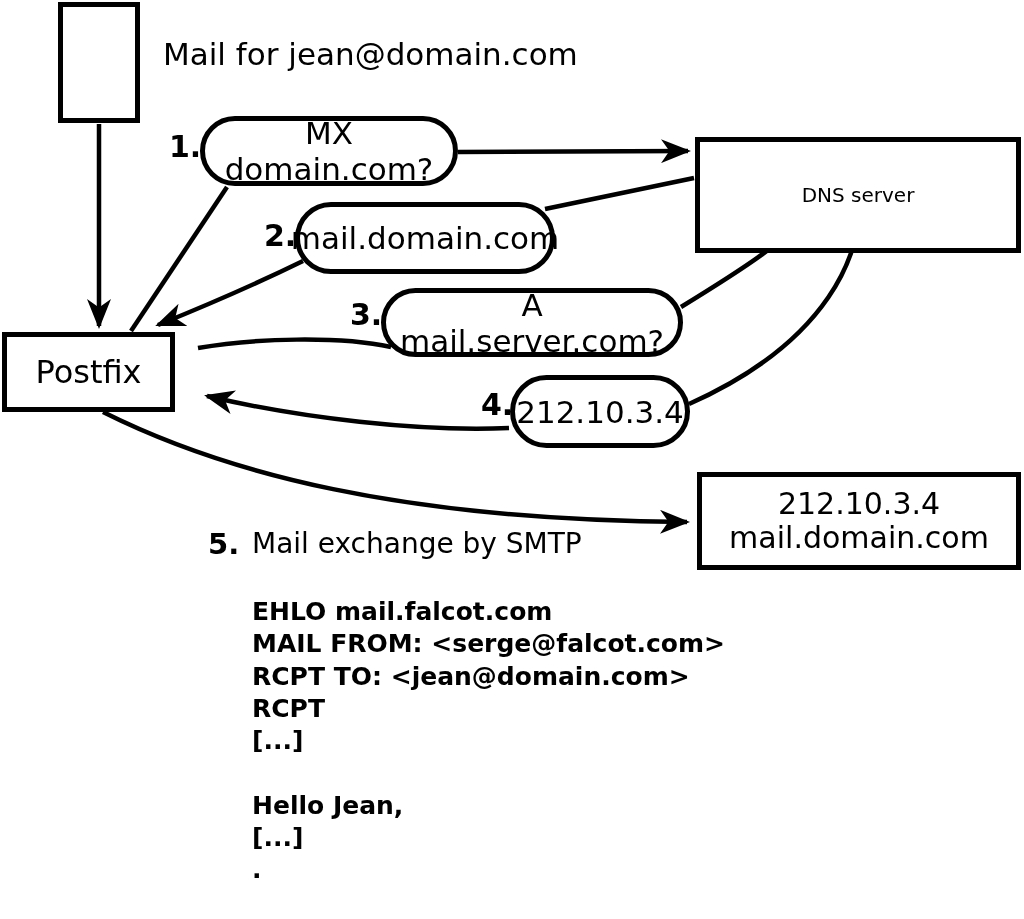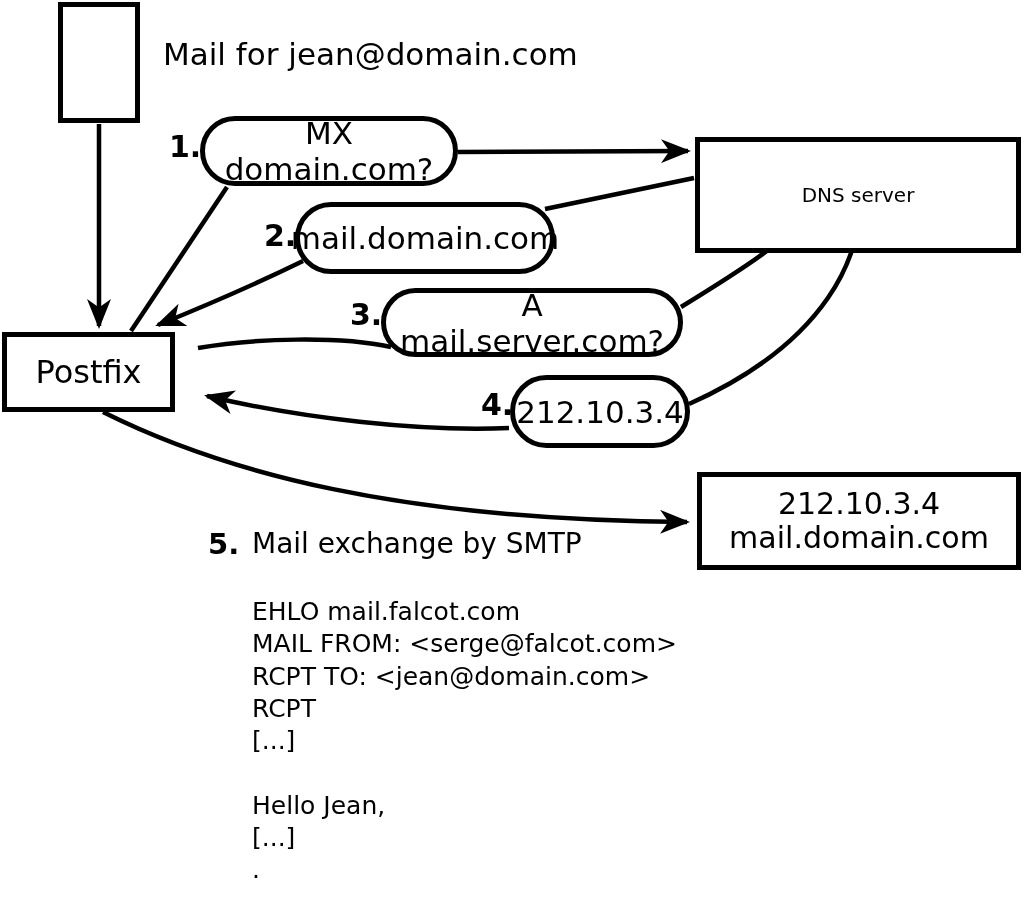--- a/index.html
+++ b/index.html
@@ -25,21 +25,21 @@
   .num{position:absolute;font-weight:bold;font-size:30px;line-height:1;}
   .num1{left:169px;top:132px;}
   .num2{left:264px;top:221px;}
   .num3{left:350px;top:300px;}
   .num4{left:481px;top:390px;}
   .num5{left:208px;top:530px;font-size:29px;}
   .freelabel{position:absolute;font-size:31px;line-height:1;white-space:nowrap;text-align:right;}
   .mailfor{left:163px;top:39px;}
   .step5label{left:252px;top:530px;font-size:28px;}
   .smtp{position:absolute;left:252px;top:596px;font-size:25px;}
-  .smtp-line{height:32.3px;line-height:32.3px;white-space:pre;}
+  .smtp-line{height:32.3px;line-height:32.3px;white-space:pre;font-weight:bold;}
 </style>
 </head>
 <body>
 
 <div class="canvas">
 
   <svg class="connectors" viewBox="0 0 1024 919" xmlns="http://www.w3.org/2000/svg">
     <defs>
       <marker id="arw" viewBox="0 0 10 8" refX="9" refY="4" markerWidth="30" markerHeight="24" markerUnits="userSpaceOnUse" orient="auto">
         <path d="M0,0 L10,4 L0,8 L2.8,4 Z" fill="#000"></path>

